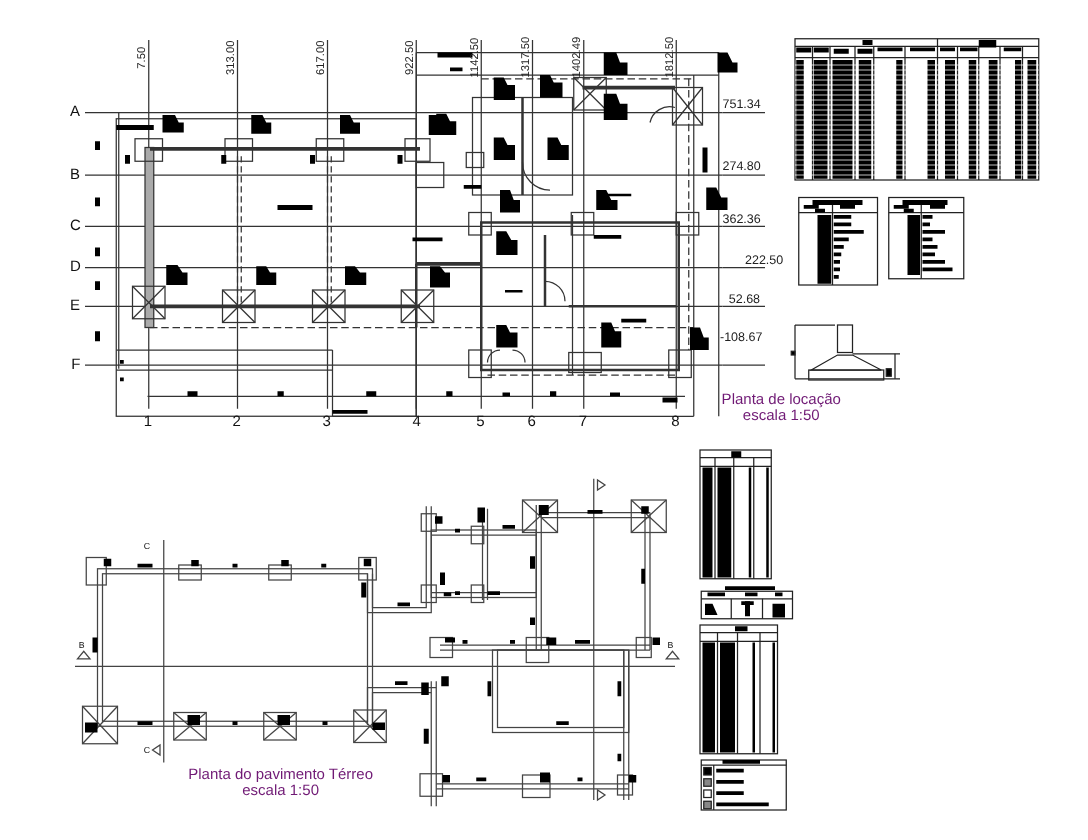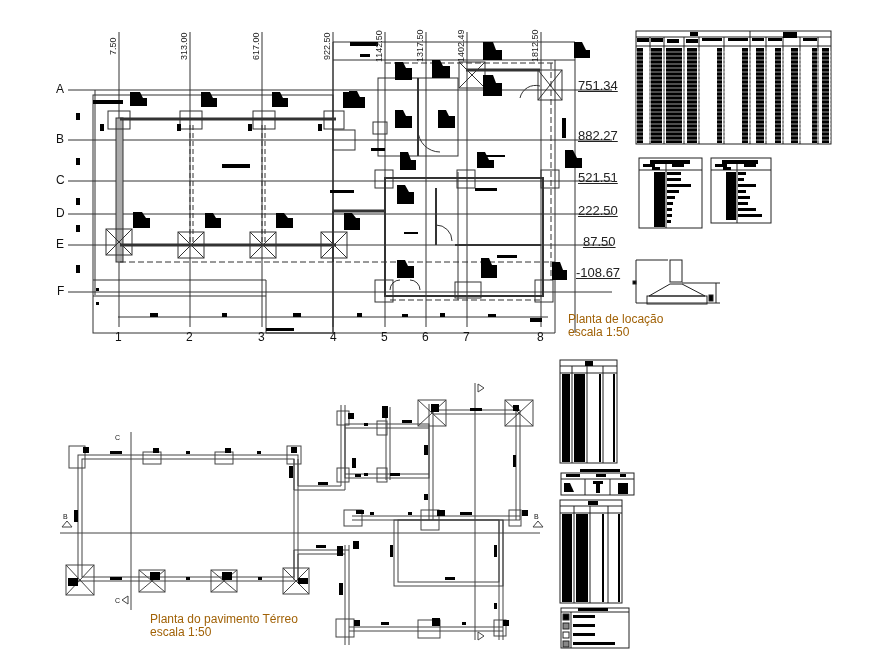--- a/index.html
+++ b/index.html
@@ -2,22 +2,22 @@
 <html><head>
 <meta charset="utf-8">
 <style>
   html,body{margin:0;padding:0;background:#fff;}
   body{width:870px;height:672px;position:relative;overflow:hidden;font-family:"Liberation Sans",sans-serif;color:#111;}
   svg{position:absolute;left:0;top:0;}
   .lbl{position:absolute;font-size:11px;color:#111;white-space:nowrap;}
   .grid-row-label{position:absolute;font-size:12px;color:#111;}
   .grid-col-label{position:absolute;font-size:12px;color:#111;}
   .vdim{position:absolute;font-size:9px;color:#222;transform:rotate(-90deg);transform-origin:left top;white-space:nowrap;}
-  .hdim{position:absolute;font-size:13px;color:#222;white-space:nowrap;text-decoration:underline;}
-  .title{position:absolute;font-size:12px;color:#a16207;text-align:left;line-height:13px;}
+  .hdim{position:absolute;font-size:10px;color:#222;white-space:nowrap;}
+  .title{position:absolute;font-size:12px;color:#701a75;text-align:center;line-height:13px;}
 </style>
 </head>
 <body>
 
 <svg width="870" height="672" viewBox="0 0 870 672">
 
   <g stroke="#333" fill="none" stroke-width="1">
 
     <line x1="68" y1="90" x2="578" y2="90"></line>
     <line x1="68" y1="140" x2="578" y2="140"></line>
@@ -520,24 +520,24 @@
   <span class="vdim" style="left:251px;top:60px">617.00</span>
   <span class="vdim" style="left:322px;top:60px">922.50</span>
   <span class="vdim" style="left:374px;top:62px">1142.50</span>
   <span class="vdim" style="left:415px;top:62px">1317.50</span>
   <span class="vdim" style="left:456px;top:62px">1402.49</span>
   <span class="vdim" style="left:530px;top:62px">1812.50</span>
 </div>
 
 <div>
   <span class="hdim" style="left:578px;top:78px">751.34</span>
-  <span class="hdim" style="left:578px;top:128px">882.27</span>
-  <span class="hdim" style="left:578px;top:170px">521.51</span>
-  <span class="hdim" style="left:578px;top:203px">222.50</span>
-  <span class="hdim" style="left:583px;top:234px">87.50</span>
+  <span class="hdim" style="left:578px;top:128px">274.80</span>
+  <span class="hdim" style="left:578px;top:170px">362.36</span>
+  <span class="hdim" style="left:596px;top:203px">222.50</span>
+  <span class="hdim" style="left:583px;top:234px">52.68</span>
   <span class="hdim" style="left:576px;top:265px">-108.67</span>
 </div>
 
 <div class="title" style="left:568px;top:313px;width:114px">
   <div>Planta de locação</div>
   <div>escala 1:50</div>
 </div>
 
 <div class="title" style="left:150px;top:613px;width:149px">
   <div>Planta do pavimento Térreo</div>

